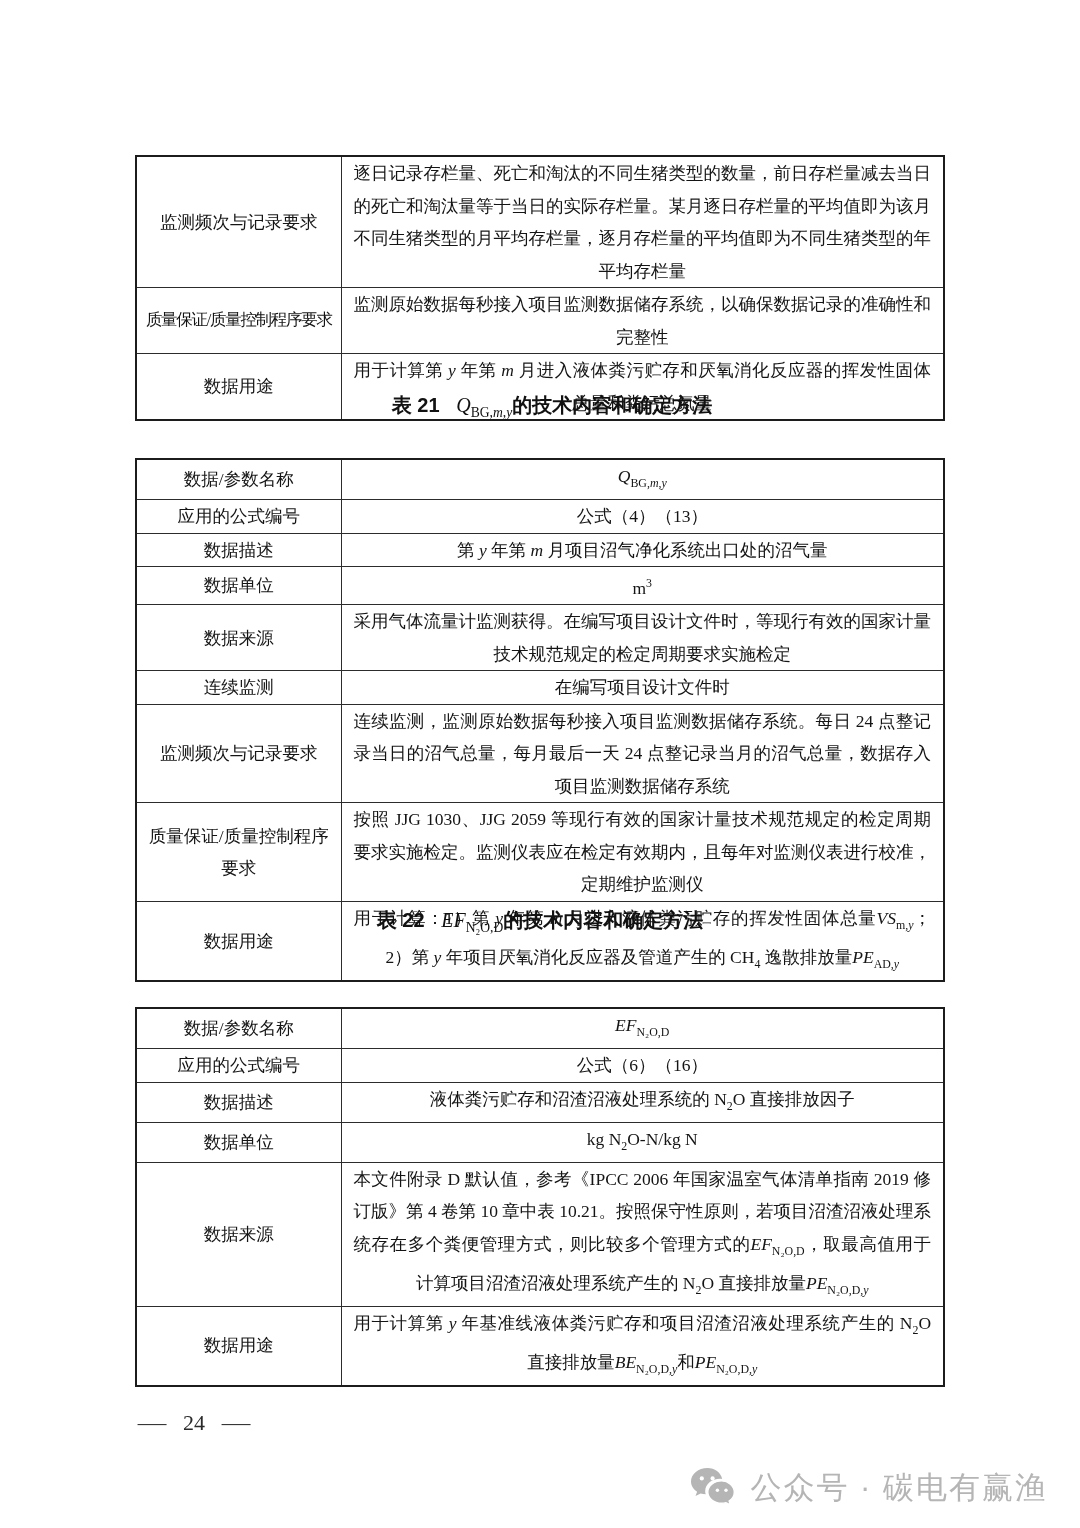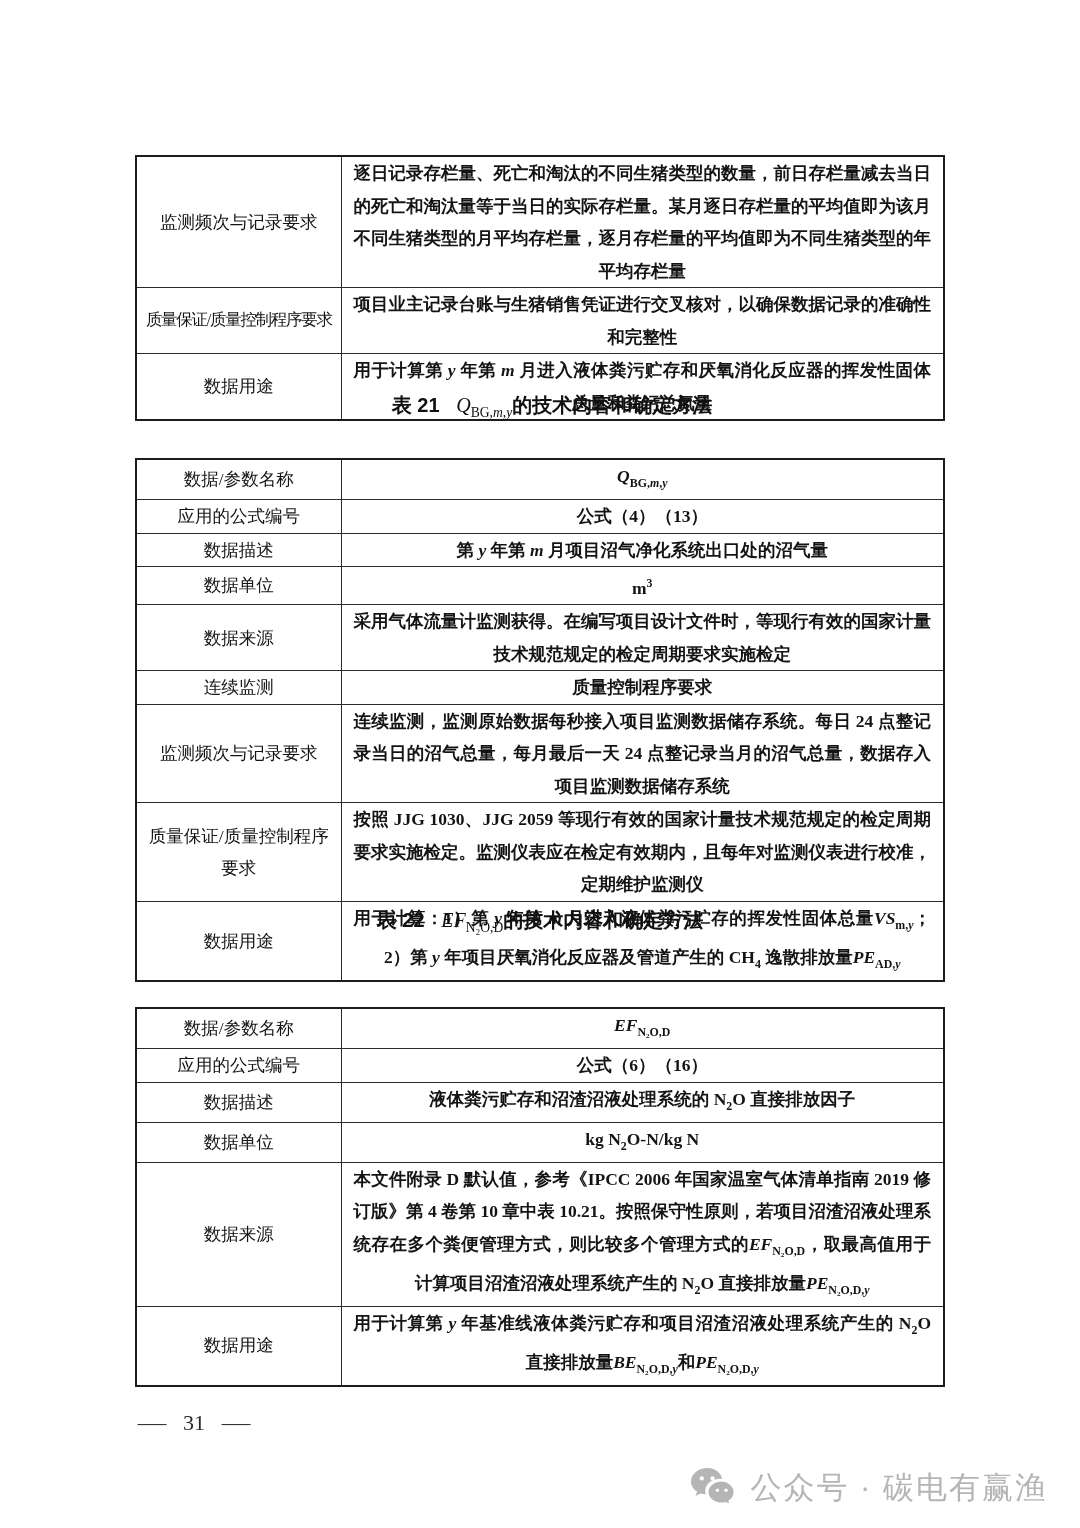--- a/index.html
+++ b/index.html
@@ -18,21 +18,21 @@
     border-collapse:collapse; table-layout:fixed;
     border:2px solid #1c1c1c;
   }
   table.doc td {
     border:1.5px solid #2c2c2c;
     font-size:17.5px;
     line-height:32.5px;
     vertical-align:middle;
   }
   td.label   { width:205px; text-align:center; padding:0 4px; }
-  td.content { text-align:justify; text-align-last:center; padding:0 12px;font-weight:bold; }
+  td.content { text-align:justify; text-align-last:center; padding:0 12px; }
   td.content i, td.label i { font-family:"Liberation Serif","DejaVu Serif",serif; }
   sub { font-size:0.68em; }
   sup { font-size:0.68em; }
   sub i { font-style:italic; }
 
   
   #table-top tr:nth-child(2) td.label { white-space:nowrap; letter-spacing:-1.3px; font-size:16.5px; }
 
   #table-top { top:155px; }
   #table-21  { top:458px; }
@@ -75,21 +75,21 @@
         <col style="width:205px">
         <col>
       </colgroup>
     <tbody>
         <tr>
           <td class="label">监测频次与记录要求</td>
           <td class="content">逐日记录存栏量、死亡和淘汰的不同生猪类型的数量，前日存栏量减去当日的死亡和淘汰量等于当日的实际存栏量。某月逐日存栏量的平均值即为该月不同生猪类型的月平均存栏量，逐月存栏量的平均值即为不同生猪类型的年平均存栏量</td>
         </tr>
         <tr>
           <td class="label">质量保证/质量控制程序要求</td>
-          <td class="content">项目业主记录台账与生猪销售凭证进行交叉核对，以确保数据记录的准确性和完整性</td>
+          <td class="content">监测原始数据每秒接入项目监测数据储存系统，以确保数据记录的准确性和完整性</td>
         </tr>
         <tr>
           <td class="label">数据用途</td>
           <td class="content">用于计算第 <i>y</i> 年第 <i>m</i> 月进入液体粪污贮存和厌氧消化反应器的挥发性固体总量和粪污总氮量</td>
         </tr>
       </tbody>
   </table>
 
   <div class="caption" id="caption-21">表 21&nbsp;&nbsp;&nbsp;<span class="formula"><i>Q</i><sub>BG,<i>m</i>,<i>y</i></sub></span>的技术内容和确定方法</div>
 
@@ -114,21 +114,21 @@
         <tr>
           <td class="label">数据单位</td>
           <td class="content">m<sup>3</sup></td>
         </tr>
         <tr>
           <td class="label">数据来源</td>
           <td class="content">采用气体流量计监测获得。在编写项目设计文件时，等现行有效的国家计量技术规范规定的检定周期要求实施检定</td>
         </tr>
         <tr>
           <td class="label">连续监测</td>
-          <td class="content">质量控制程序要求</td>
+          <td class="content">在编写项目设计文件时</td>
         </tr>
         <tr>
           <td class="label">监测频次与记录要求</td>
           <td class="content">连续监测，监测原始数据每秒接入项目监测数据储存系统。每日 24 点整记录当日的沼气总量，每月最后一天 24 点整记录当月的沼气总量，数据存入项目监测数据储存系统</td>
         </tr>
         <tr>
           <td class="label">质量保证/质量控制程序要求</td>
           <td class="content">按照 JJG 1030、JJG 2059 等现行有效的国家计量技术规范规定的检定周期要求实施检定。监测仪表应在检定有效期内，且每年对监测仪表进行校准，定期维护监测仪</td>
         </tr>
         <tr>
@@ -168,21 +168,21 @@
         </tr>
         <tr>
           <td class="label">数据用途</td>
           <td class="content">用于计算第 <i>y</i> 年基准线液体粪污贮存和项目沼渣沼液处理系统产生的 N<sub>2</sub>O 直接排放量<i>BE</i><sub>N₂O,D,<i>y</i></sub>和<i>PE</i><sub>N₂O,D,<i>y</i></sub></td>
         </tr>
       </tbody>
   </table>
 
   <div class="footer">
     <span class="dash">—</span>
-    <span>31</span>
+    <span>24</span>
     <span class="dash">—</span>
   </div>
 
   <div class="watermark">
     <svg class="wm-icon" width="47" height="39" viewBox="0 0 47 39" aria-hidden="true">
       <path fill="#b5b5b5" d="M17.5 1C8.4 1 1 7 1 14.4c0 4.2 2.4 7.9 6.1 10.3L5.5 29l5.1-2.6c1.6.5 3.3.8 5.1.9-.3-1-.5-2-.5-3.1 0-6.9 6.6-12.4 14.8-12.4.8 0 1.5 0 2.2.1C30.7 5.4 24.7 1 17.5 1z"></path>
       <circle cx="11.8" cy="11.4" r="2.1" fill="#ffffff"></circle>
       <circle cx="22.6" cy="11.4" r="2.1" fill="#ffffff"></circle>
       <path fill="#b5b5b5" stroke="#ffffff" stroke-width="1.4" d="M31.6 13.9c-7.6 0-13.8 5-13.8 11.2 0 6.2 6.2 11.2 13.8 11.2 1.5 0 3-.2 4.3-.6l4.6 2.3-1.4-3.9c3.2-2 5.2-5.3 5.2-9 0-6.2-6.1-11.2-12.7-11.2z"></path>
       <circle cx="27.4" cy="23.2" r="1.7" fill="#ffffff"></circle>

